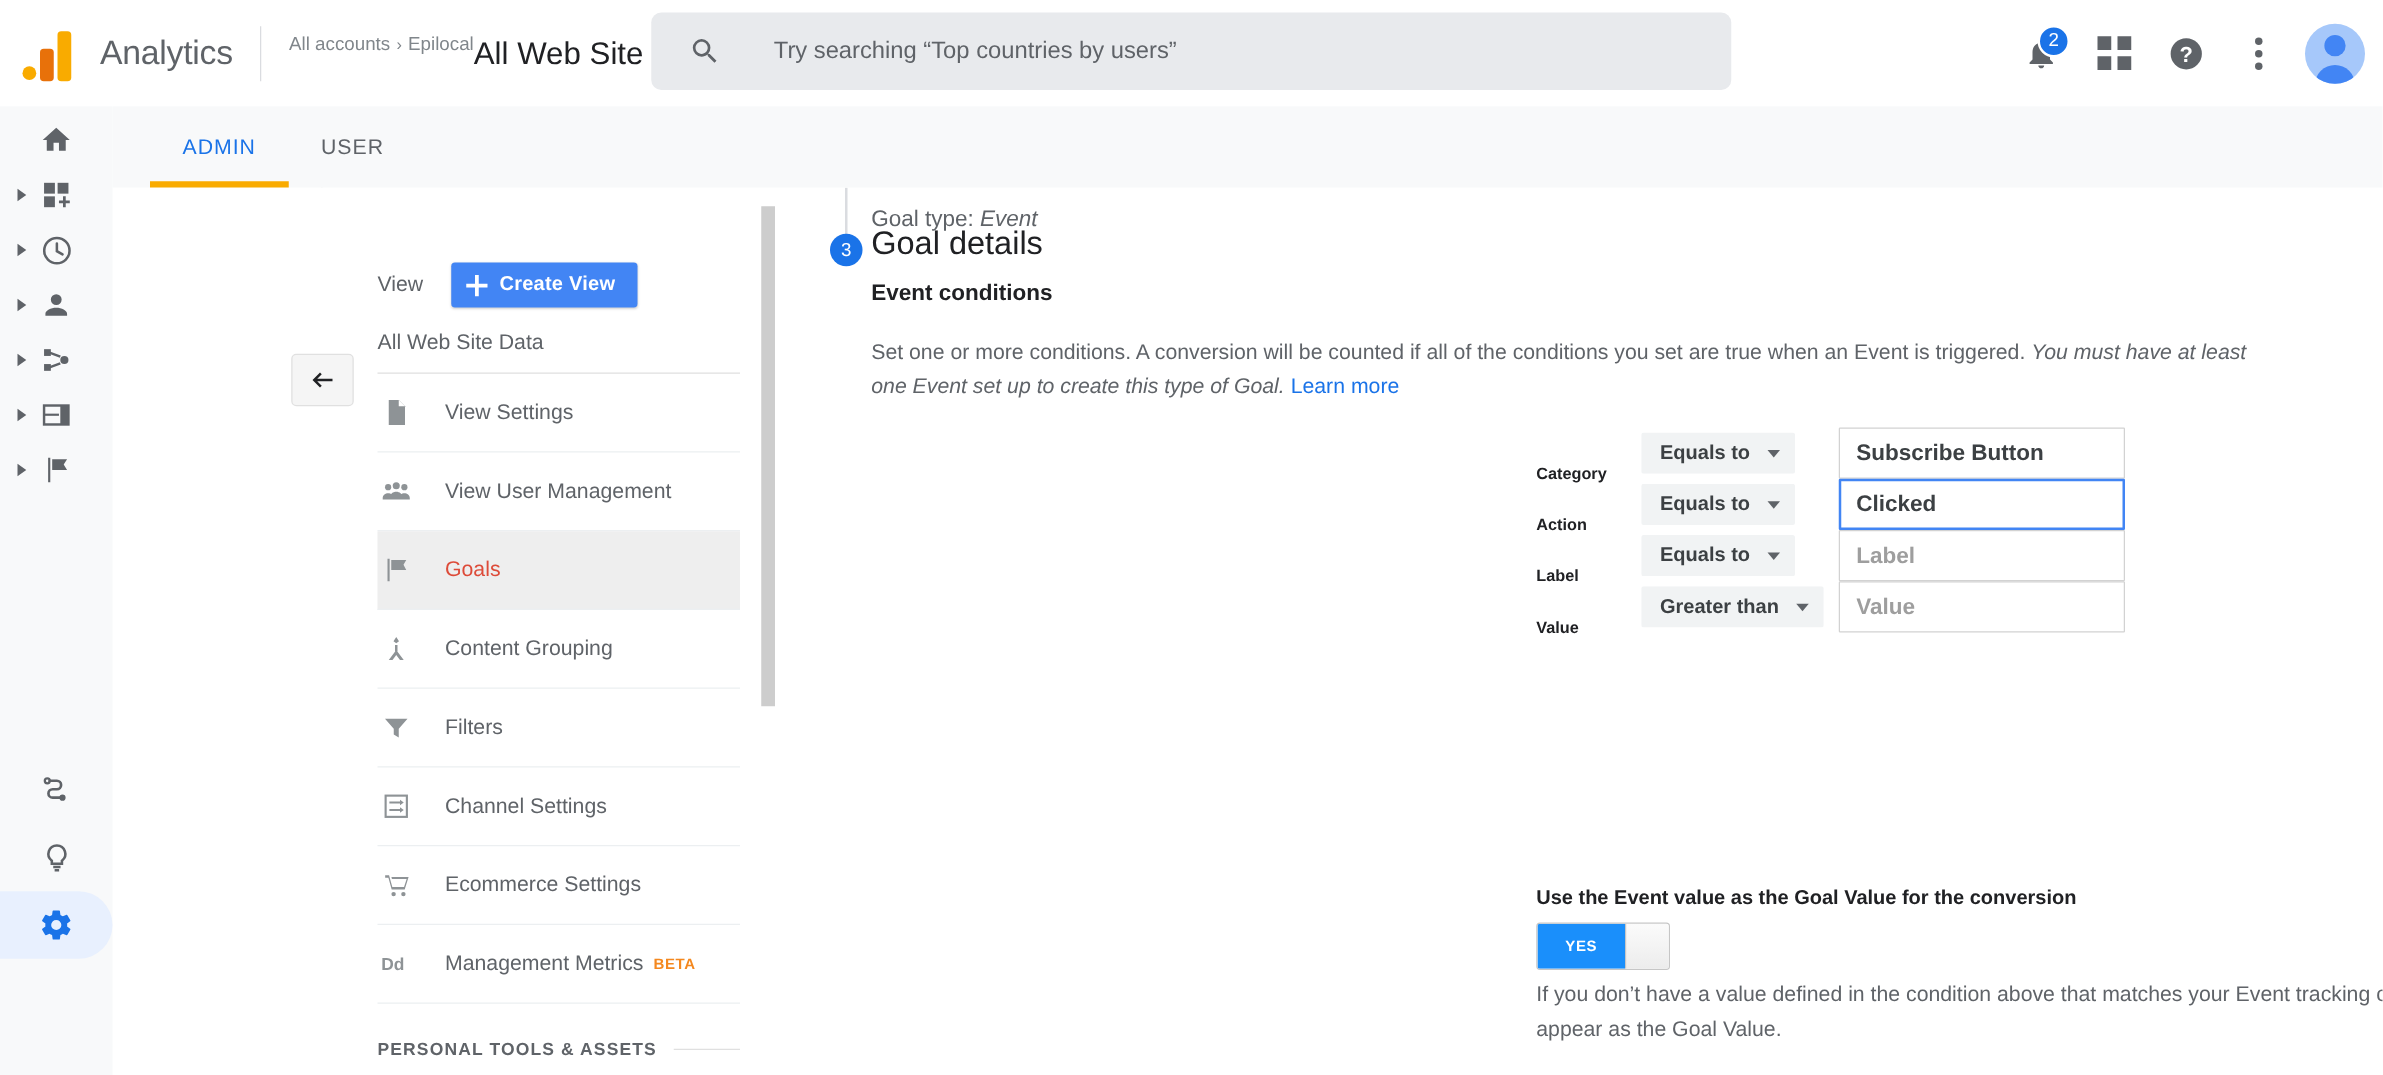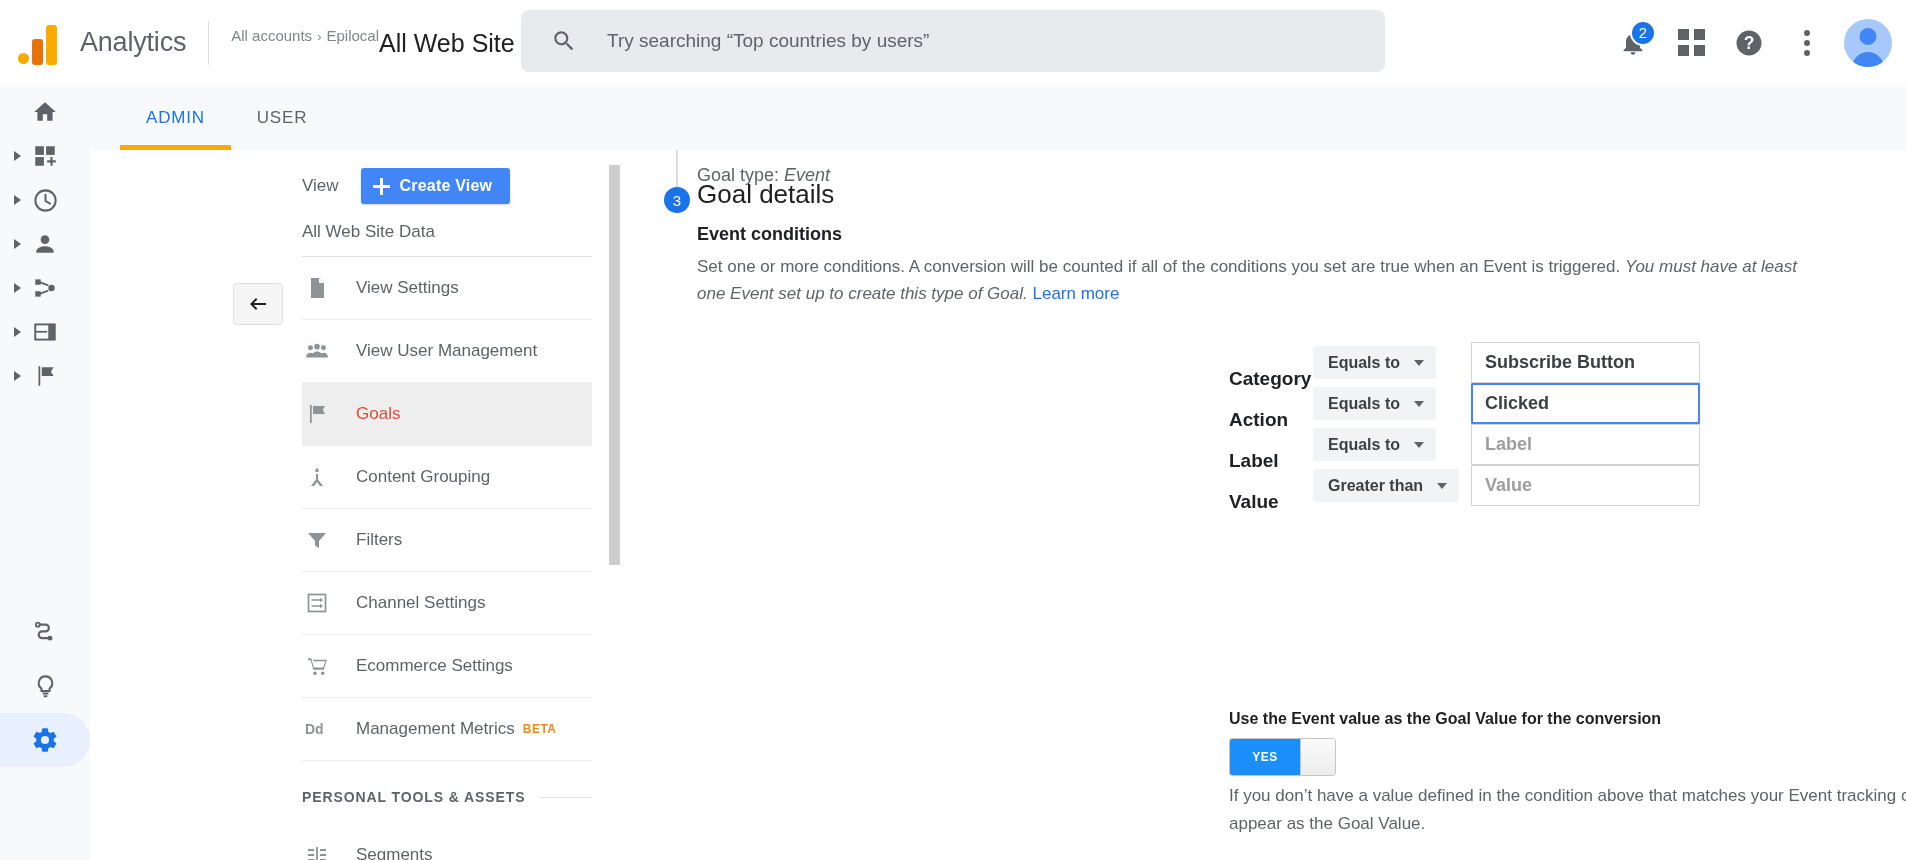--- a/index.html
+++ b/index.html
@@ -45,21 +45,21 @@
     position: absolute; left: 521px; top: 10px;
     width: 864px; height: 62px;
     background: #e8eaed; border-radius: 8px;
     display: flex; align-items: center;
     cursor: text;
   }
   .search-icon { margin-left: 30px; width: 26px; height: 26px; }
   .search-input {
     flex: 1; border: 0; outline: 0; background: transparent;
     font-family: "Liberation Sans", sans-serif;
-    font-size: 19px; color: #3c4043; margin-left: 28px; margin-right: 20px;
+    font-size: 19px; color: #3c4043; margin-left: 40px; margin-right: 20px;
   }
   .search-input::placeholder { color: #5f6368; }
 
   .top-actions {
     position: absolute; right: 14px; top: 0; height: 85px;
     display: flex; align-items: center;
   }
   .icon-btn {
     width: 58px; height: 58px; border-radius: 50%;
     display: flex; align-items: center; justify-content: center;
@@ -137,21 +137,21 @@
     background: #ffffff;
   }
 
   
   .settings-col {
     position: absolute; left: 120px; top: 0;
     width: 400px; height: 710px;
     background: #ffffff; overflow: hidden;
   }
   .view-head { padding: 18px 0 0 92px; }
-  .view-head-row { display: flex; align-items: center; }
+  .view-head-row { display: flex; align-items: center; margin-top: 42px; }
   .view-label { font-size: 17px; color: #5f6368; }
   .create-view-btn {
     margin-left: 22px; height: 36px; padding: 0 18px 0 12px;
     background: #4285f4; color: #fff; border: 0; border-radius: 3px;
     font-family: "Liberation Sans", sans-serif;
     font-size: 16px; font-weight: bold; letter-spacing: 0.2px;
     display: flex; align-items: center; cursor: pointer;
     box-shadow: 0 1px 2px rgba(0,0,0,.18);
   }
   .plus-glyph { position: relative; width: 17px; height: 17px; margin-right: 10px; }
@@ -219,34 +219,34 @@
   }
   .goal-details-title {
     position: absolute; left: 77px; top: 29px;
     font-size: 26px; color: #202124; font-weight: 400;
   }
   .ev-cond-title {
     position: absolute; left: 77px; top: 74px;
     font-size: 18px; color: #202124; font-weight: bold;
   }
   .ev-cond-desc {
-    position: absolute; left: 77px; top: 103px; width: 1120px;
+    position: absolute; left: 77px; top: 118px; width: 1120px;
     font-size: 17px; color: #5f6368; line-height: 27px;
   }
   .ev-cond-desc em { font-style: italic; }
   .link { color: #1a73e8; cursor: pointer; }
 
   .cond-grid {
     position: absolute; left: 609px; top: 192px;
     display: grid;
     grid-template-columns: 84px 158px 232px;
     grid-auto-rows: 41px;
     align-items: center;
   }
-  .cond-label { font-size: 19px; color: #202124; font-weight: bold; margin-top: 32px; }
+  .cond-label { font-size: 13px; color: #202124; font-weight: bold; margin-top: 32px; }
   .sel-box {
     height: 33px; background: #f1f3f4; border-radius: 2px;
     display: inline-flex; align-items: center; justify-content: space-between;
     padding: 0 11px 0 14px; cursor: pointer;
     font-size: 16px; color: #3c4043; font-weight: bold;
     border: 1px solid transparent; width: fit-content; min-width: 104px;
   }
   .sel-caret {
     width: 0; height: 0; margin-left: 14px;
     border-left: 5px solid transparent; border-right: 5px solid transparent;

